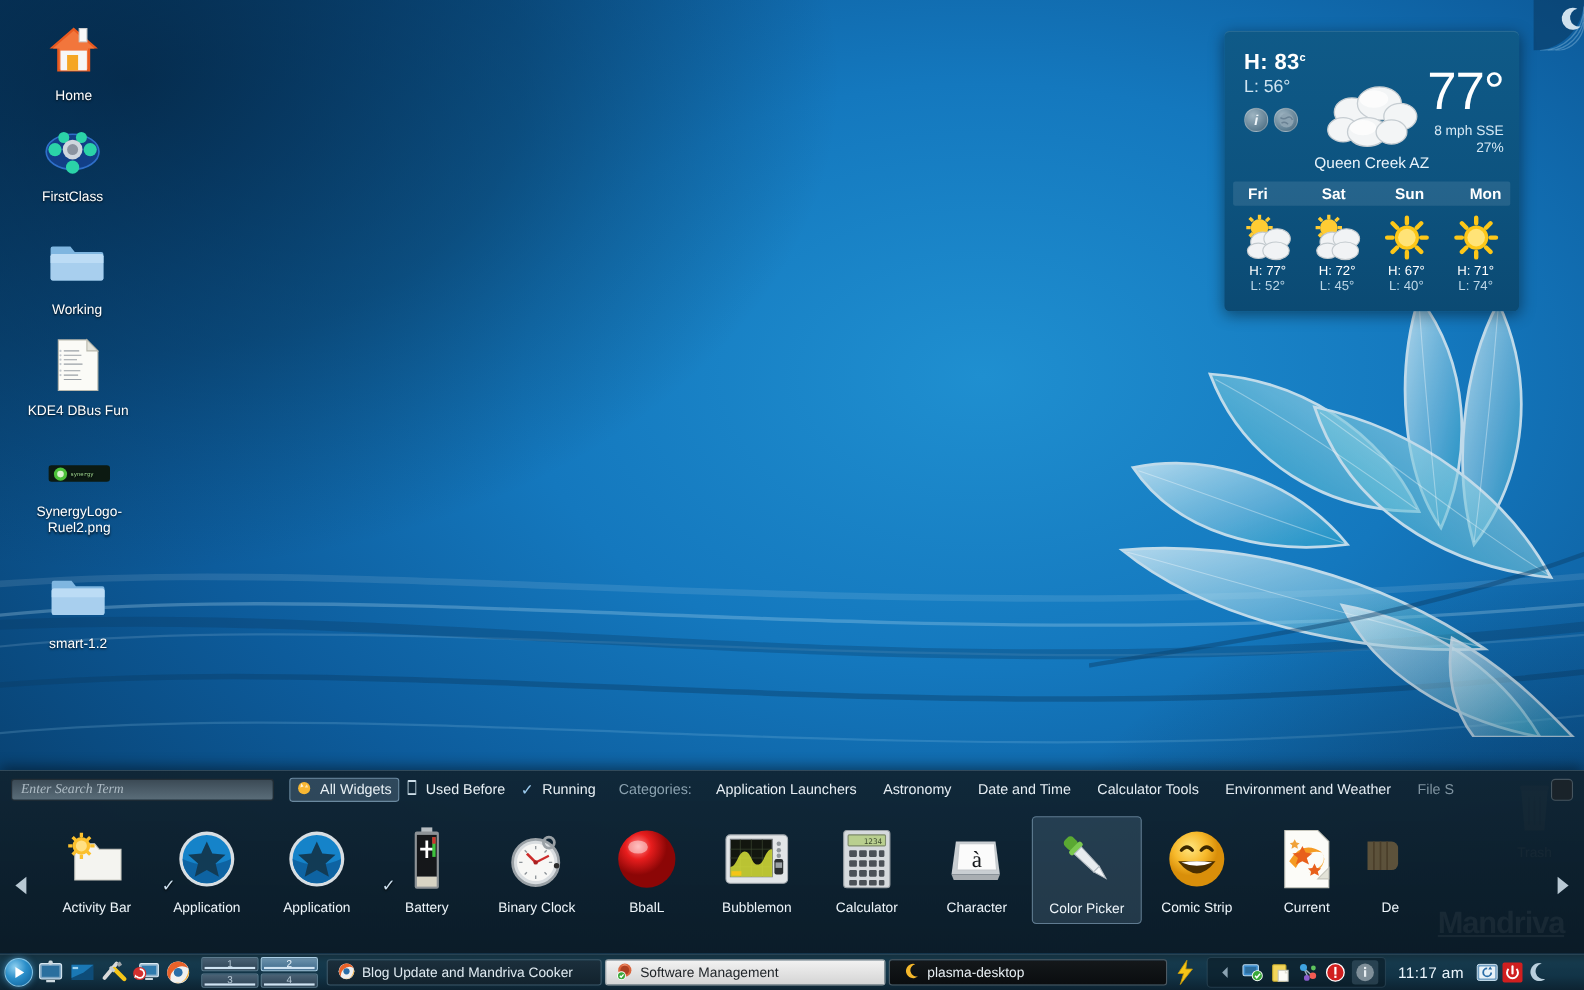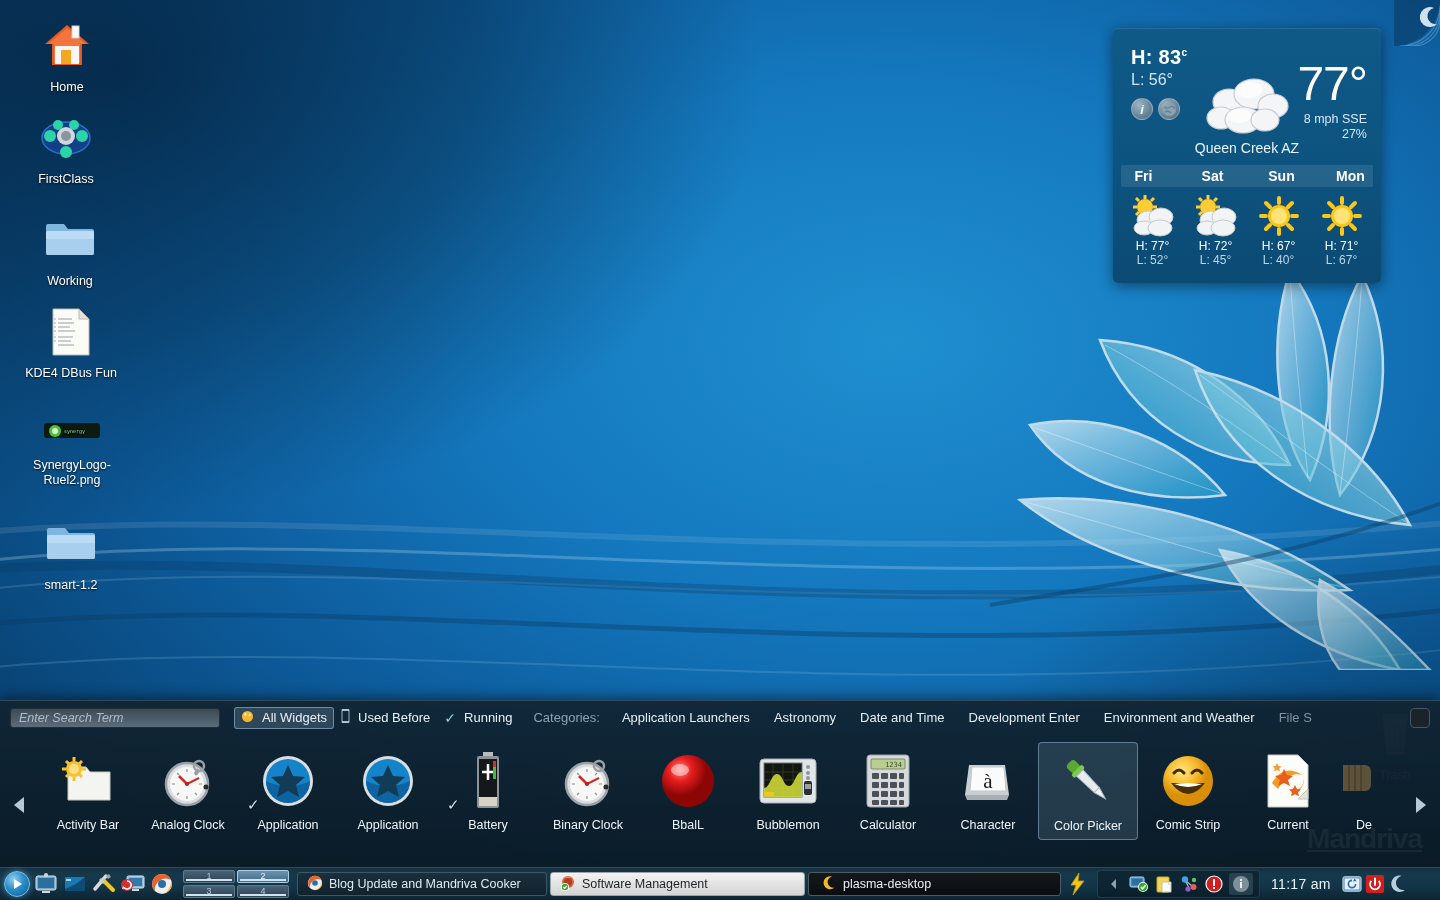--- a/index.html
+++ b/index.html
@@ -83,25 +83,25 @@
     box-shadow: 0 -3px 12px rgba(0,0,0,.45);
     overflow:hidden;
   }
   #watermark {
     position:absolute; right:18px; bottom:12px;
     font-size:28px; font-weight:bold; color: rgba(255,255,255,.055);
     letter-spacing:-1px; pointer-events:none; user-select:none;text-decoration:underline;
   }
   #exp-toolbar { position:relative; height:33px; display:flex; align-items:center; padding:0 10px; }
   #search-input {
-    width:210px; height:20px; border-radius:3px;
+    width:239px; height:20px; border-radius:3px;
     background: linear-gradient(180deg, #3b4a55 0%, #4b5c68 50%, #5a6d79 100%);
     border:1px solid #222d35; color:#c6d3db; font-size:12.5px; font-style:italic;
     padding:0 8px; outline:none;
-    font-family:Liberation Sans, sans-serif;
+    font-family:Liberation Serif, serif;
   }
   #search-input::placeholder { color:#aebcc5; font-style:italic; }
   .exp-filter { display:flex; align-items:center; gap:8px; color:#e8f0f5; font-size:13px;
                 padding:3px 7px; border-radius:3px; cursor:pointer; white-space:nowrap; }
   .exp-filter.active { background: rgba(120,150,175,.30); border:1px solid rgba(160,195,220,.55); padding:2px 6px; }
   .cat-label { color:#8ba2b0; font-size:13px; margin:0 10px 0 14px; }
   .cat-item { color:#e6eef4; font-size:13px; padding:3px 12px; cursor:pointer; white-space:nowrap; }
   .cat-item.dim { color:#7e929f; }
   #toolbar-knob { width:20px; height:20px; border-radius:4px; background:#1a232a; border:1px solid #46555f; }
 
@@ -458,21 +458,21 @@
             <g>
                 <circle cx="23" cy="21" r="11" fill="#fdc718"></circle>
               <g stroke="#fdc718" stroke-width="4" stroke-linecap="round">
                 <path d="M23 3 v5M23 34 v5M5 21 h5M36 21 h5M10 8 l4 4M32 30 l4 4M36 8 l-4 4M14 30 l-4 4"></path>
               </g>
               <circle cx="23" cy="21" r="8" fill="#ffe377"></circle>
             </g>
           </svg>
         </div>
         <div class="hi">H: 71°</div>
-        <div class="lo">L: 67°</div>
+        <div class="lo">L: 74°</div>
       </div>
     </div>
   </div>
 
   <div id="explorer">
     <div id="watermark">Mandriva</div>
 
     <div id="exp-toolbar">
       <input id="search-input" type="text" placeholder="Enter Search Term" style="">
 
@@ -502,21 +502,21 @@
       <div class="exp-filter">
         <span style="color:#9ecdf0;font-size:14px">✓</span>
         <span>Running</span>
       </div>
 
       <div class="cat-label">Categories:</div>
 
       <div class="cat-item">Application Launchers</div>
       <div class="cat-item">Astronomy</div>
       <div class="cat-item">Date and Time</div>
-      <div class="cat-item">Development Enter</div>
+      <div class="cat-item">Calculator Tools</div>
       <div class="cat-item">Environment and Weather</div>
       <div class="cat-item dim">File S</div>
 
       <div style="flex:1"></div>
       <div id="toolbar-knob"></div>
     </div>
 
     <div id="exp-list">
 
       <div class="arrow-btn">
@@ -534,38 +534,20 @@
               <g stroke="#fbc02d" stroke-width="3">
                   <path d="M14 2 v4M14 22 v4M2 14 h4M22 14 h4M6 6 l3 3M19 19 l3 3M22 6 l-3 3M9 19 l-3 3"></path>
                 </g>
               <circle cx="14" cy="14" r="5" fill="#ffe082"></circle>
               </g>
           </svg>
         </div>
         <span class="wname">Activity Bar</span>
       </div>
 
-      <div class="widget-cell">
-        <div class="wico">
-          <svg width="54" height="54" viewBox="0 0 54 54">
-            <circle cx="26" cy="30" r="21" fill="#d9dde0" stroke="#9aa1a6" stroke-width="2.5"></circle>
-            <circle cx="26" cy="30" r="17" fill="#f7f7f5"></circle>
-            <circle cx="38" cy="12" r="5" fill="none" stroke="#9aa1a6" stroke-width="2.5"></circle>
-            <rect x="34" y="15" width="4" height="6" fill="#9aa1a6" transform="rotate(35 36 18)"></rect>
-            <g stroke="#8d9398" stroke-width="1.2">
-              <path d="M26 15 v3M26 42 v3M11 30 h3M38 30 h3M16 19 l2 2M34 39 l2 2M36 19 l-2 2M18 39 l-2 2"></path>
-            </g>
-            <path d="M26 30 L18 22" stroke="#cc2b2b" stroke-width="2.5"></path>
-            <path d="M26 30 L38 24" stroke="#cc2b2b" stroke-width="2"></path>
-            <circle cx="26" cy="30" r="2" fill="#a82020"></circle>
-            <circle cx="45" cy="33" r="2.5" fill="#2a2a2a"></circle>
-          </svg>
-        </div>
-        <span class="wname">Analog Clock</span>
-      </div>
 
       <div class="widget-cell">
         <div class="wico">
           <svg width="56" height="56" viewBox="0 0 56 56">
             <circle cx="28" cy="28" r="25" fill="#d8dee2"></circle>
             <circle cx="28" cy="28" r="22" fill="#1583c9"></circle>
             <path d="M6 28 a22 22 0 0 0 44 0 a50 50 0 0 1 -44 0Z" fill="#0e63a2"></path>
             <path d="M28 12 l5 11 l12 1 l-9 8 l3 12 l-11 -6 l-11 6 l3 -12 l-9 -8 l12 -1Z" fill="#123b55"></path>
           </svg>
         </div>

